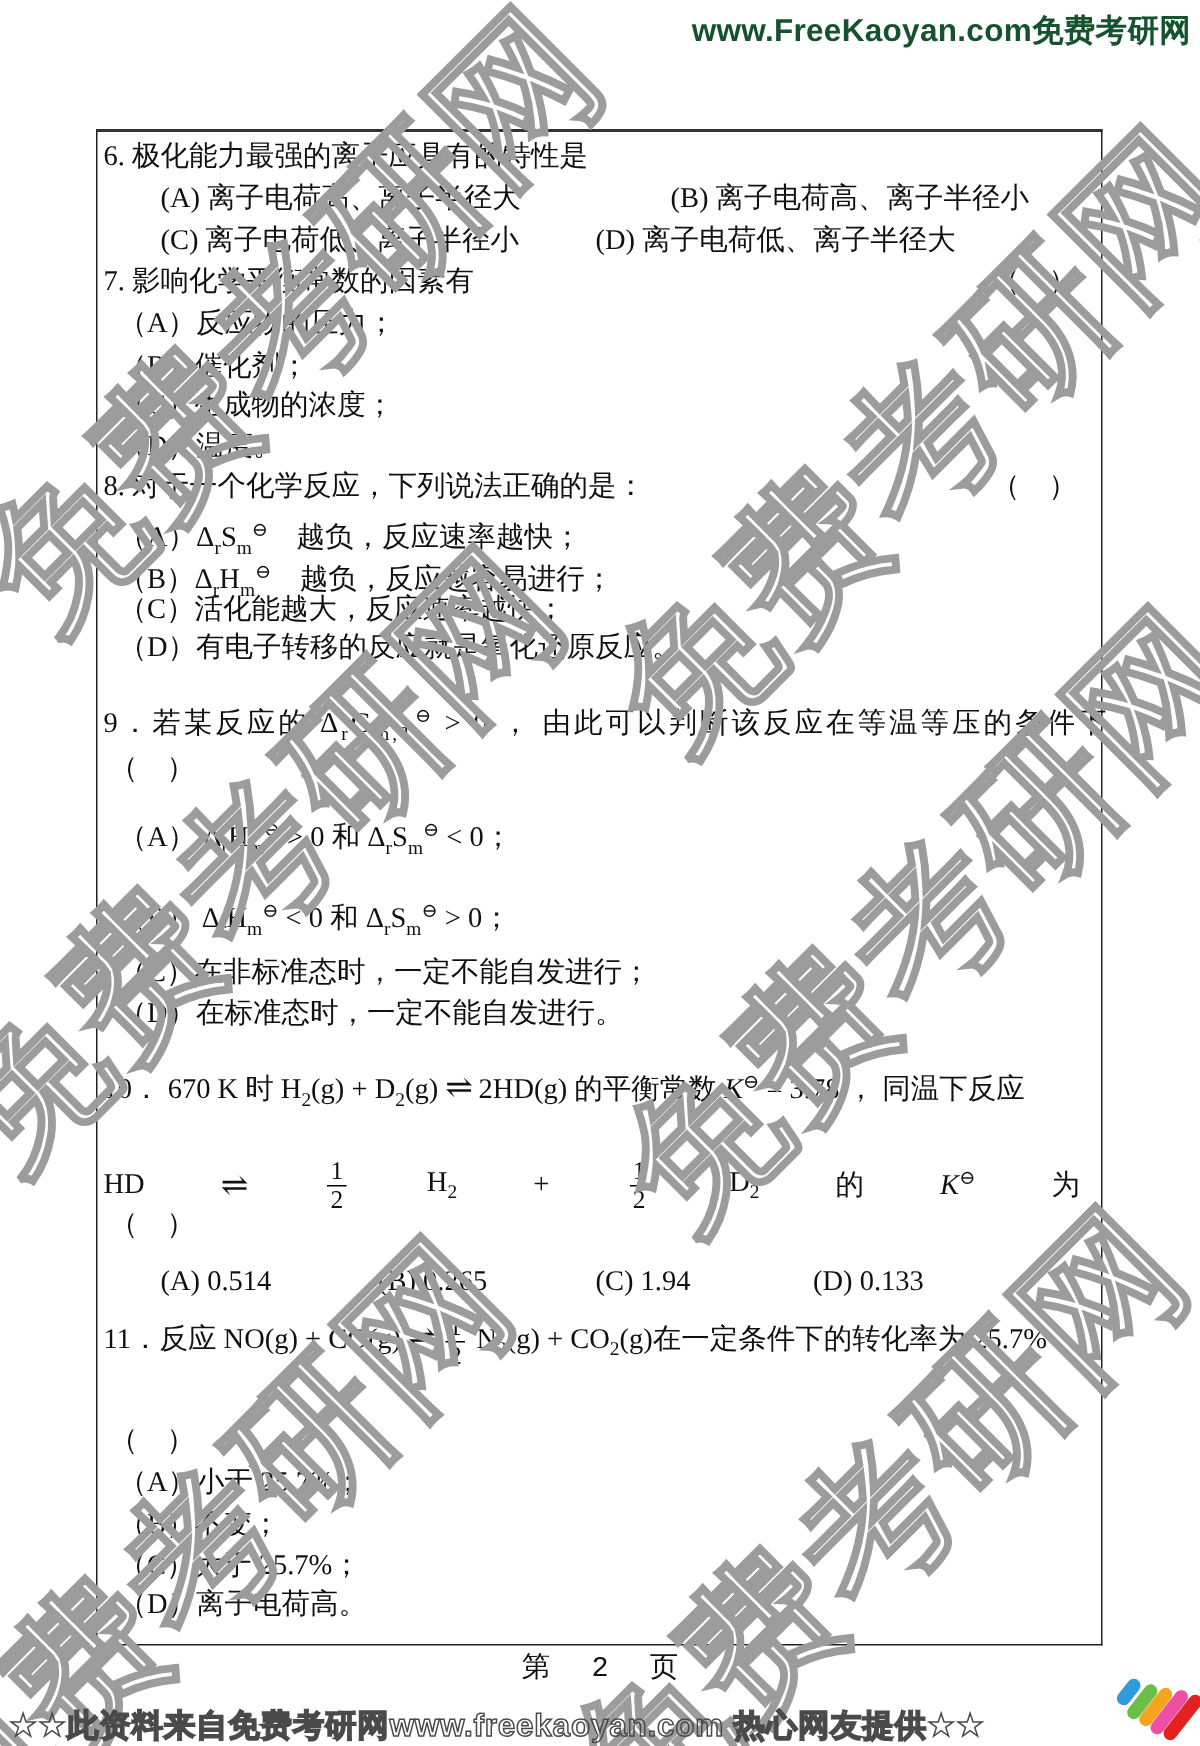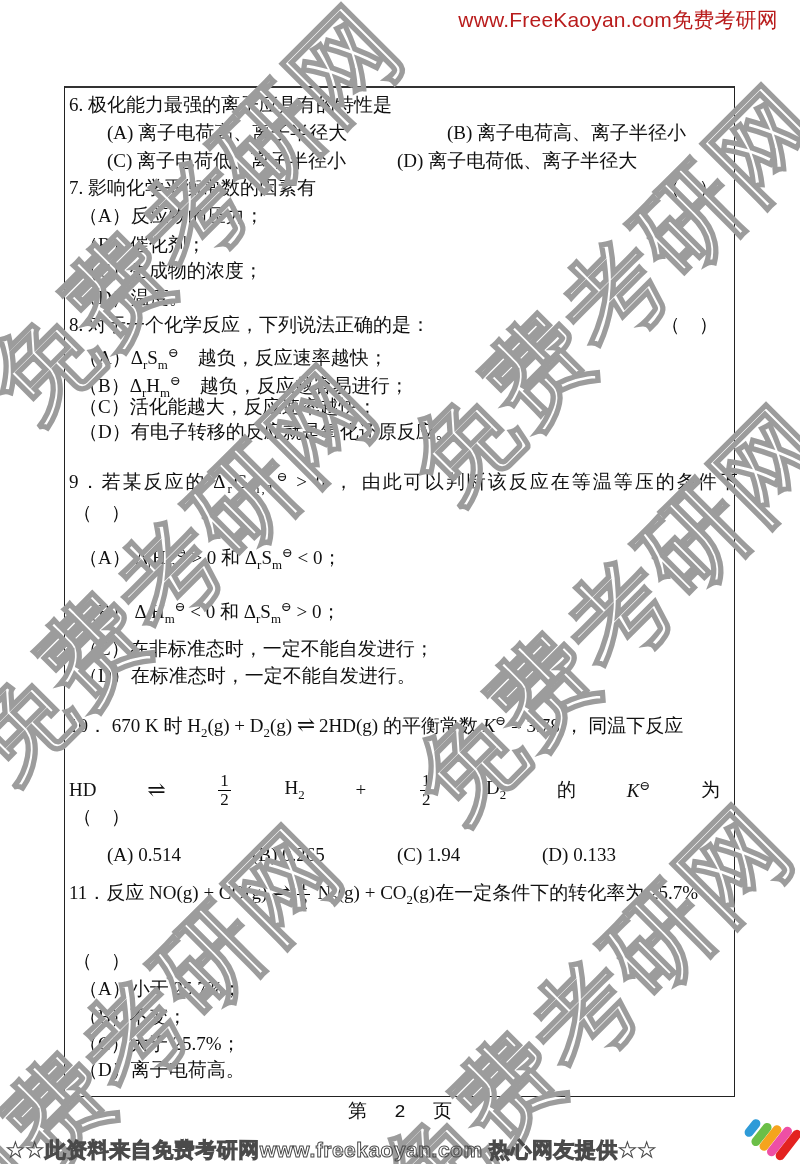--- a/index.html
+++ b/index.html
@@ -1,20 +1,20 @@
 <!DOCTYPE html>
 <html><head>
 <meta charset="utf-8">
 <style>
   html,body{margin:0;padding:0;background:#e8e8e8;}
   .page{position:relative;width:800px;height:1164px;background:#ffffff;overflow:hidden;
         font-family:"Liberation Serif","DejaVu Serif",serif;color:#111;}
   
-  .site-header{position:absolute;top:6px;right:22px;font-family:"Liberation Sans","DejaVu Sans",sans-serif;
-        font-weight:400;font-size:21px;color:#b91c1c;letter-spacing:0.2px;}
+  .site-header{position:absolute;top:6px;right:6px;font-family:"Liberation Sans","DejaVu Sans",sans-serif;
+        font-weight:700;font-size:21px;color:#14532d;letter-spacing:0.2px;}
   
   .wm{position:absolute;width:540px;height:110px;line-height:110px;text-align:center;
       font-size:104px;font-weight:700;letter-spacing:2px;color:transparent;
       -webkit-text-stroke:2px #9c9c9c;transform:rotate(-45deg);pointer-events:none;z-index:6;
       font-family:"Liberation Serif","DejaVu Serif",serif;white-space:nowrap;}
   
   .box{position:absolute;left:64px;top:86px;width:669px;height:1008px;background:transparent;
        border:1px solid #222;border-top:2px solid #333;z-index:2;}
   .ln{position:absolute;left:4px;white-space:nowrap;font-size:19px;line-height:22px;color:#101010;}
   .opt{left:14px;}

